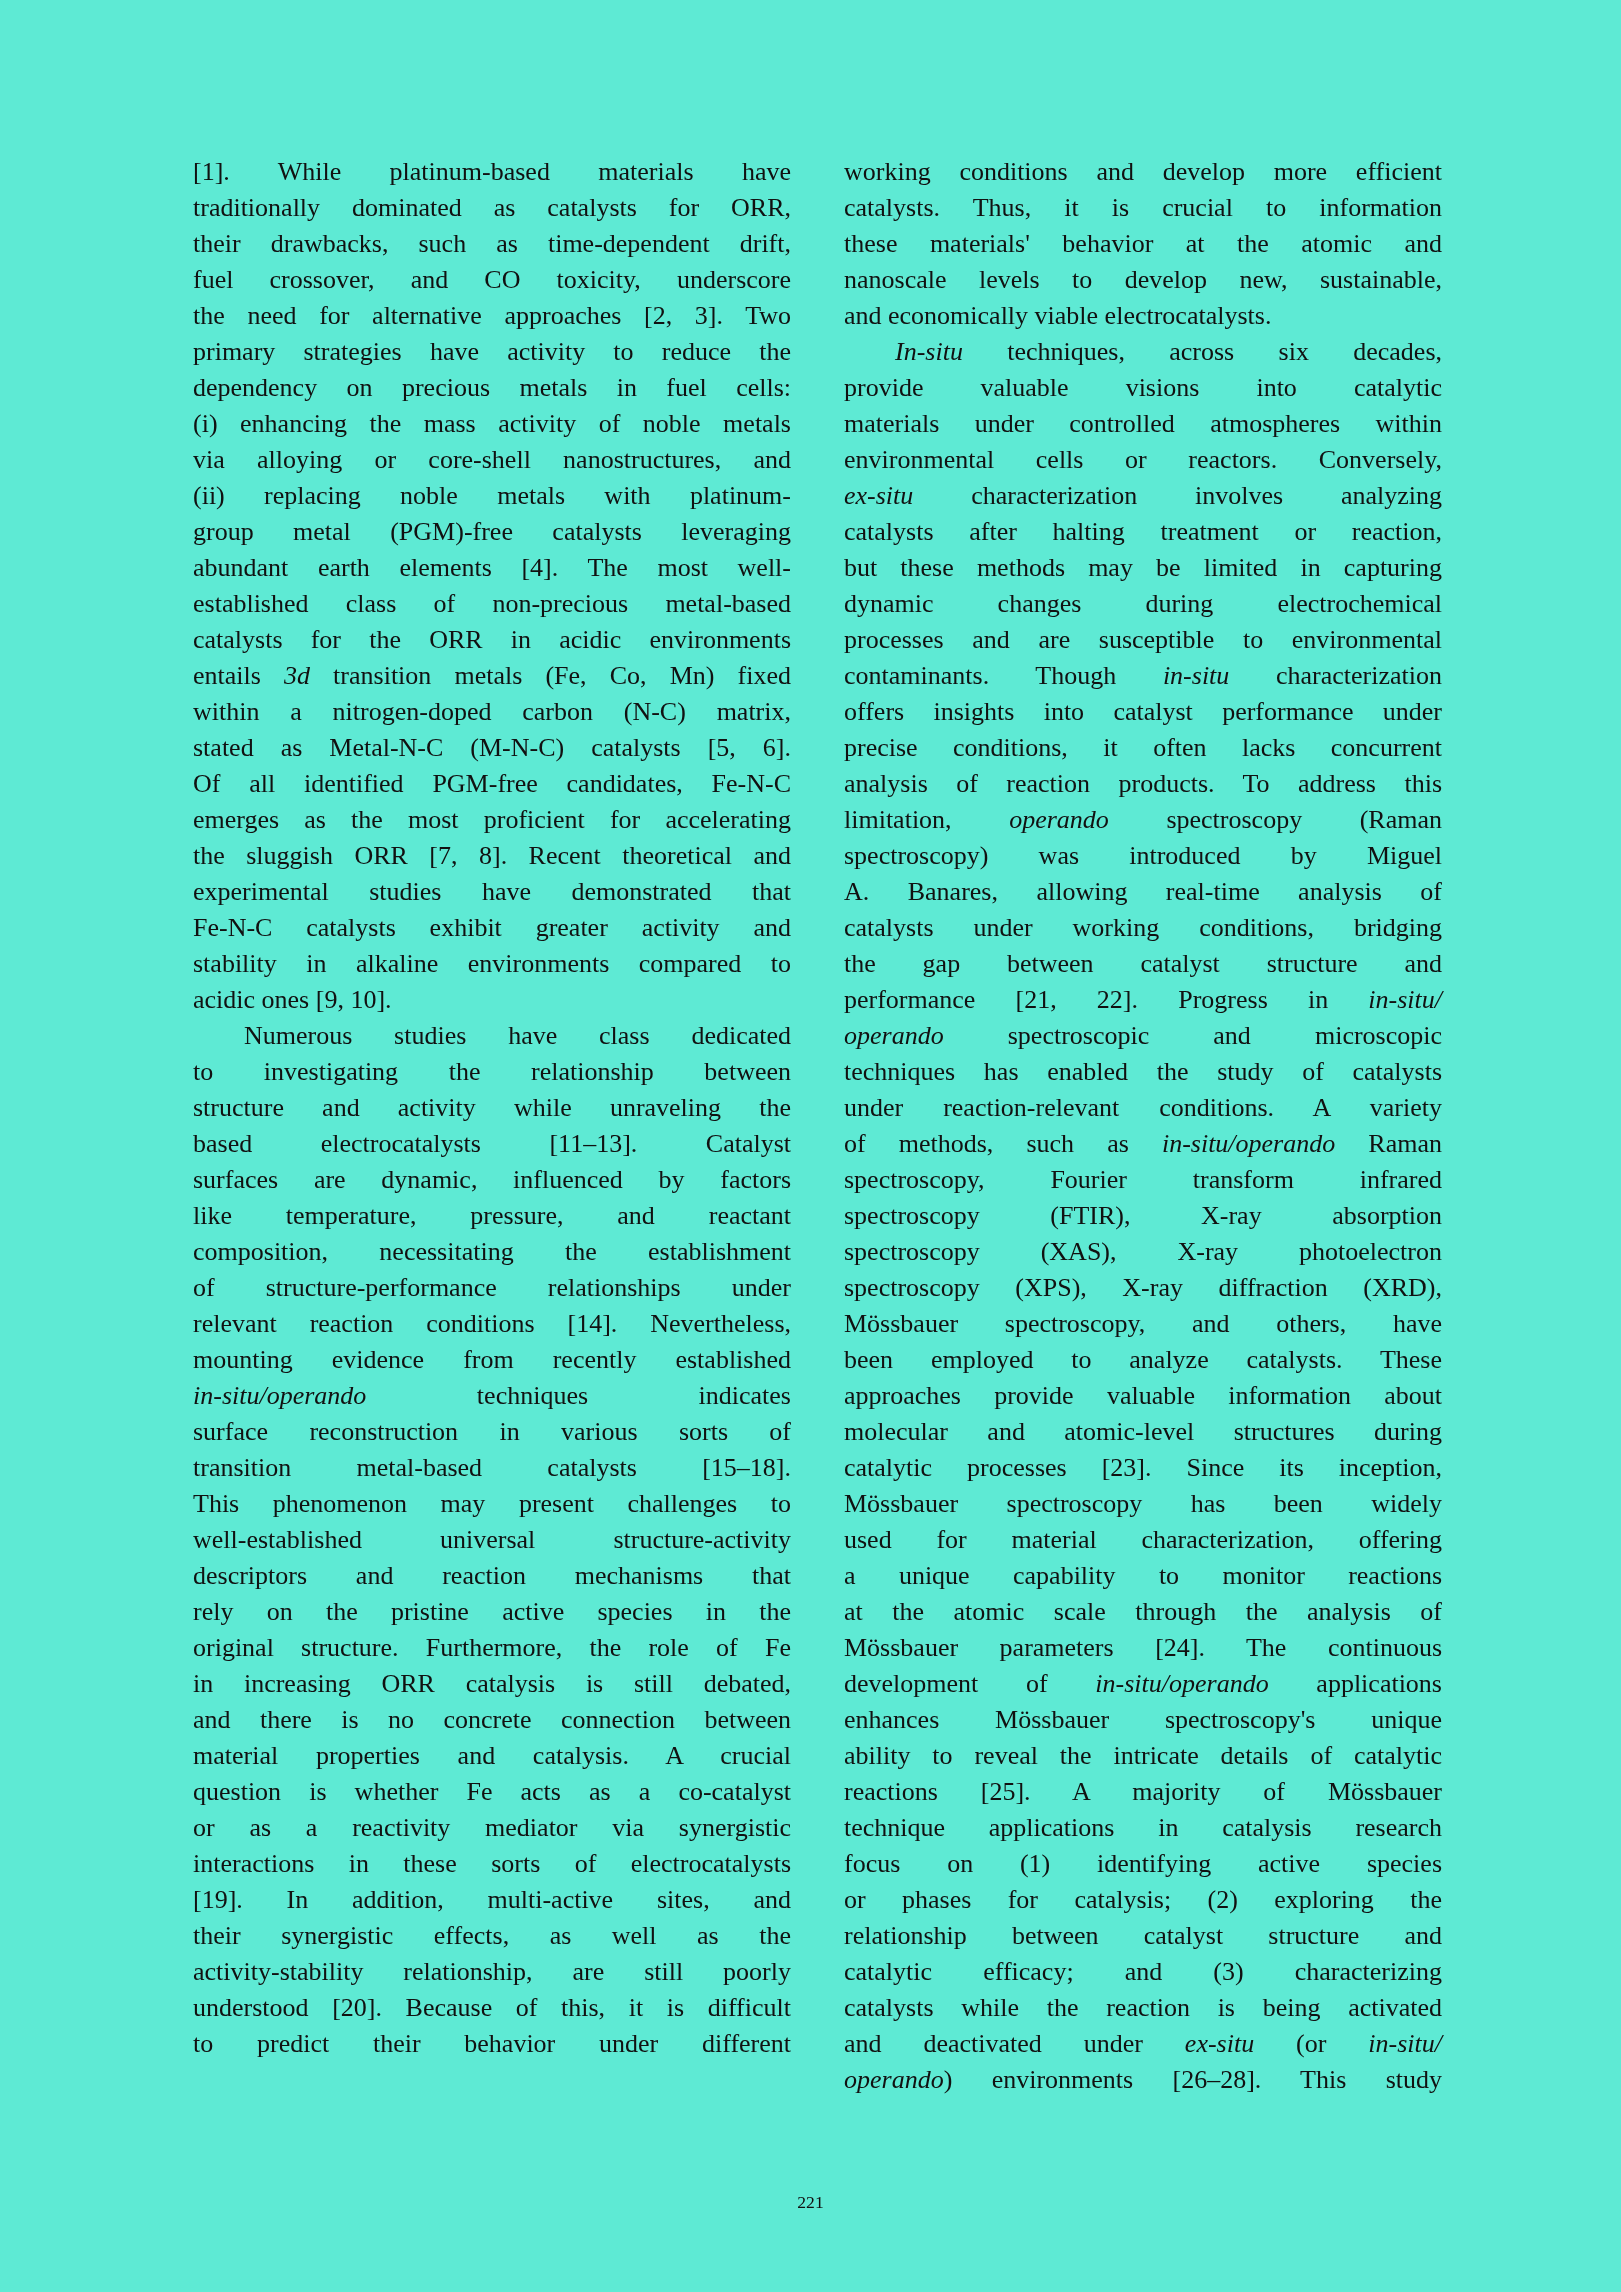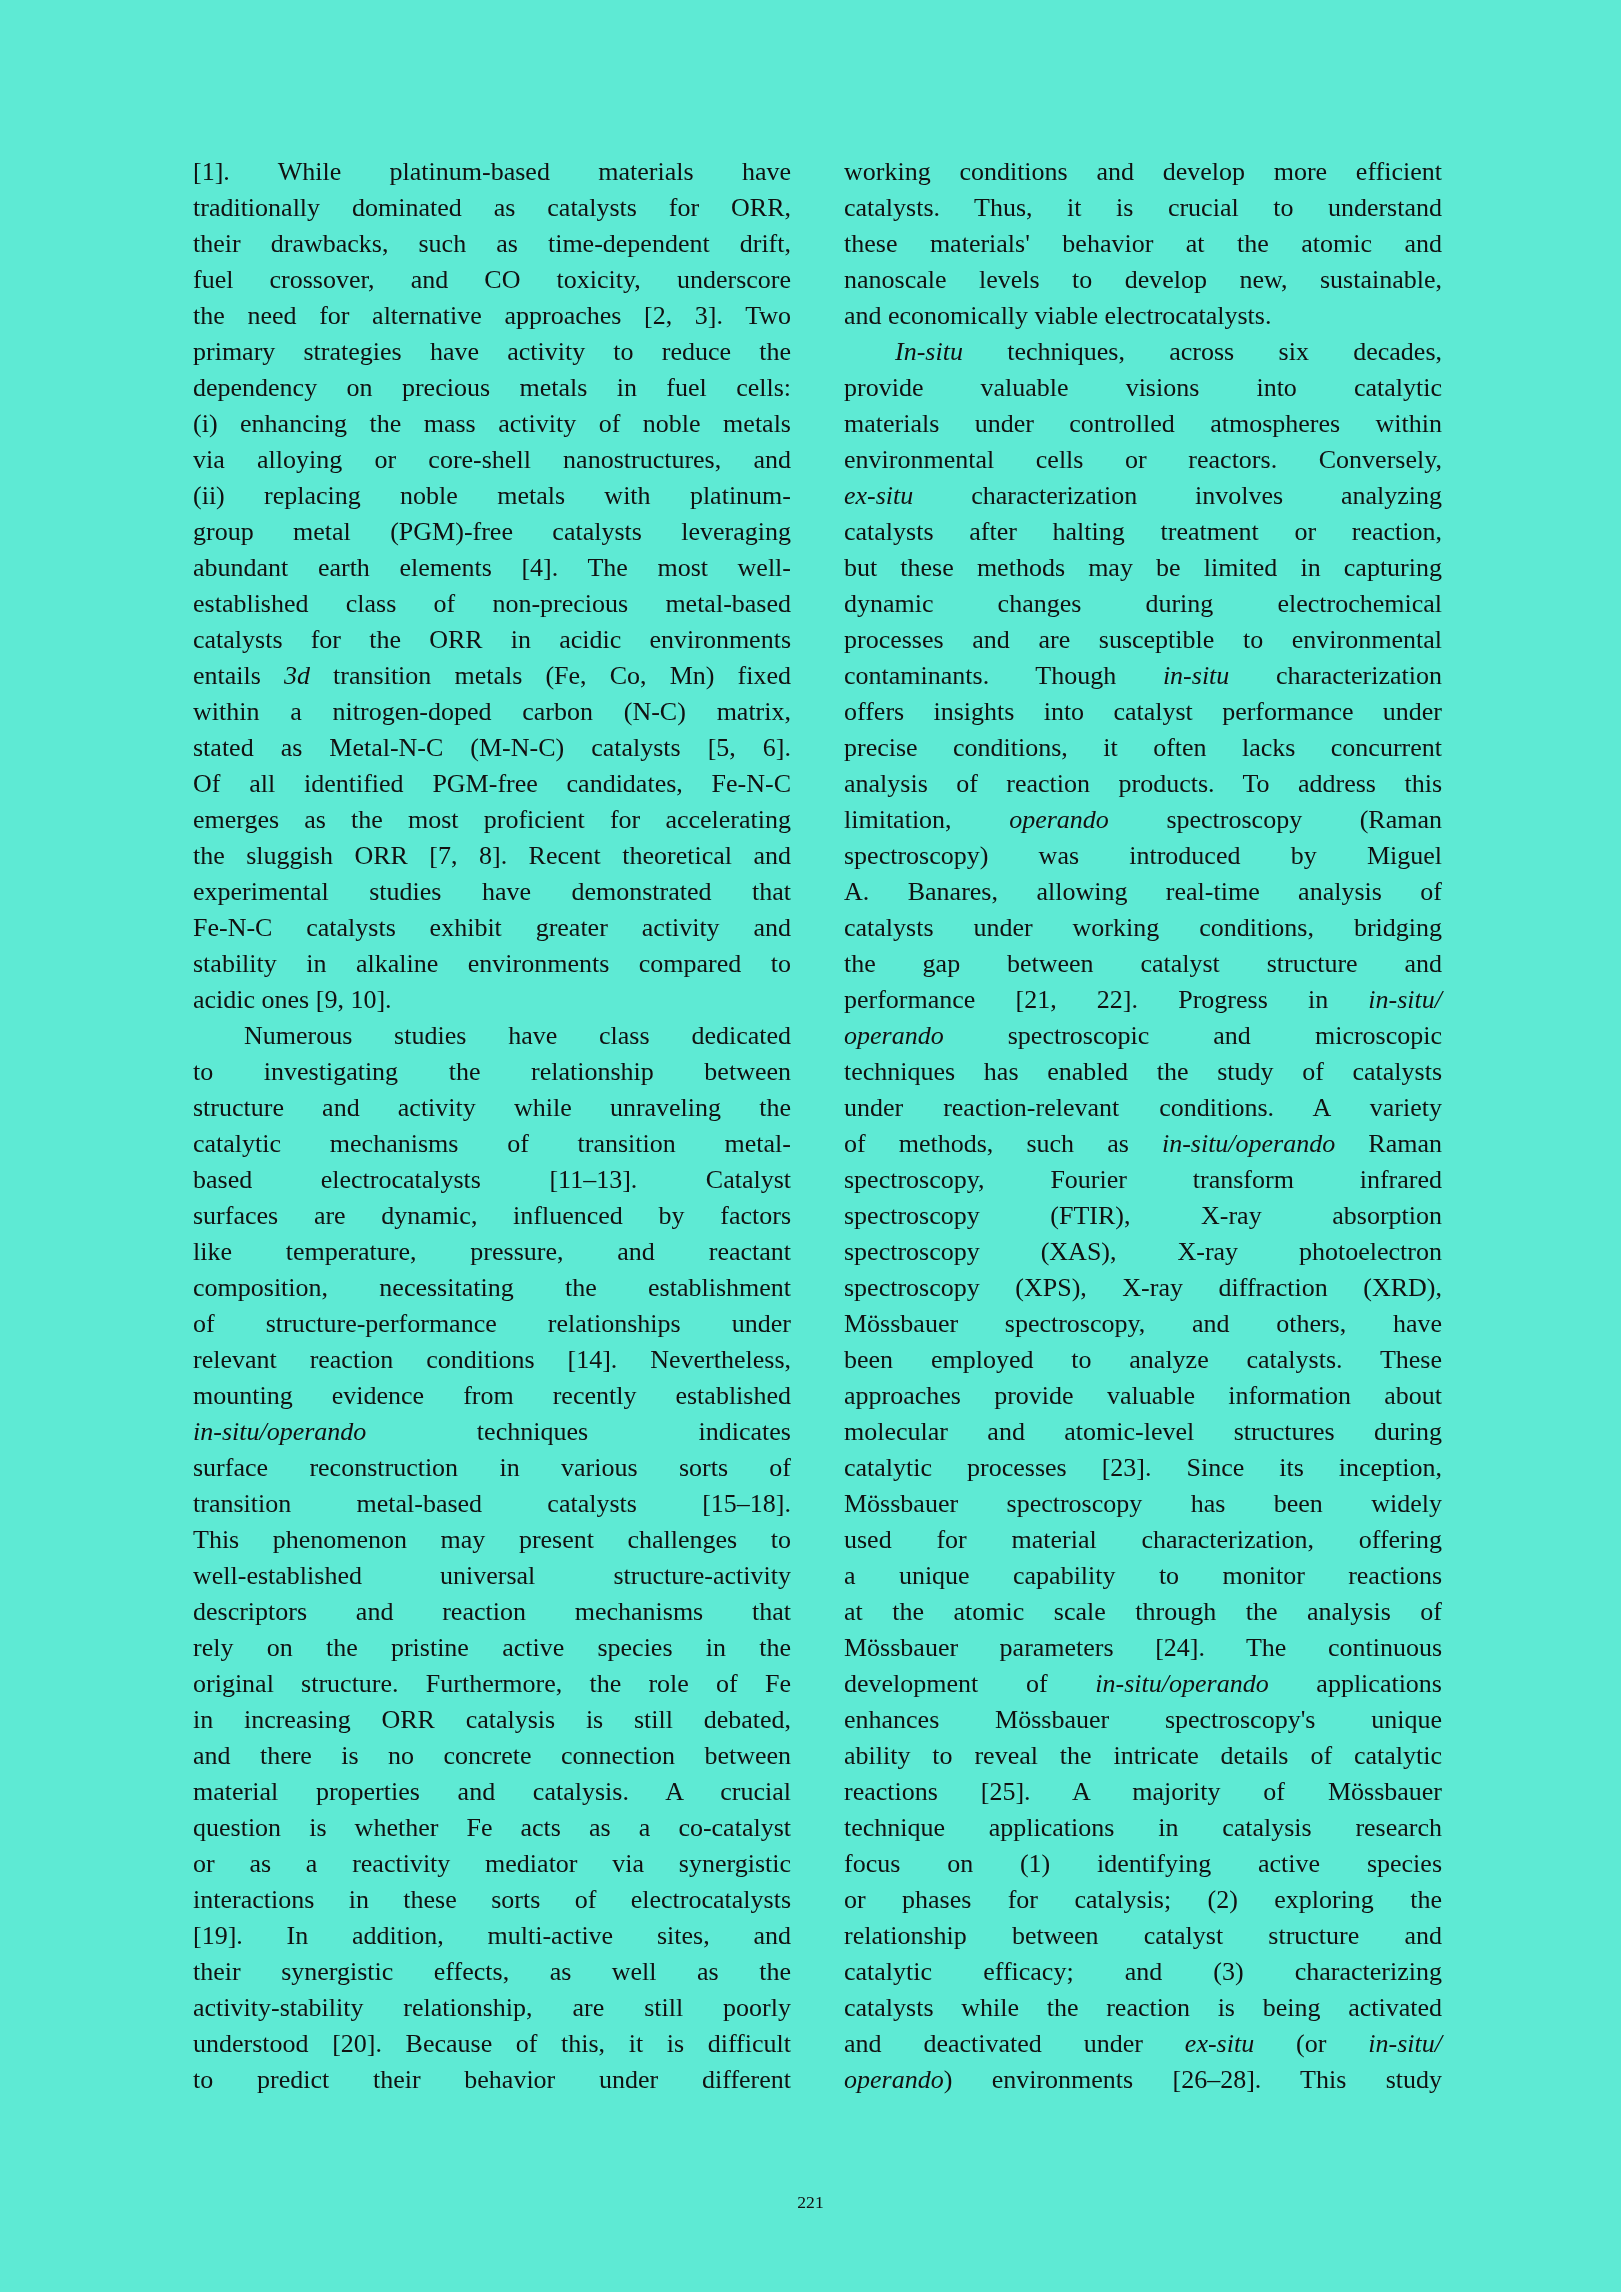--- a/index.html
+++ b/index.html
@@ -61,21 +61,20 @@
         <span class="line"><span class="seg">the sluggish ORR [7, 8]. Recent theoretical and</span></span>
         <span class="line"><span class="seg">experimental studies have demonstrated that</span></span>
         <span class="line"><span class="seg">Fe-N-C catalysts exhibit greater activity and</span></span>
         <span class="line"><span class="seg">stability in alkaline environments compared to</span></span>
         <span class="line last"><span class="seg">acidic ones [9, 10].</span></span>
       </div>
       <div>
         <span class="line indent"><span class="seg">Numerous studies have class dedicated</span></span>
         <span class="line"><span class="seg">to investigating the relationship between</span></span>
         <span class="line"><span class="seg">structure and activity while unraveling the</span></span>
-        <span class="line"><span class="seg">catalytic mechanisms of transition metal-</span></span>
         <span class="line"><span class="seg">based electrocatalysts [11–13]. Catalyst</span></span>
         <span class="line"><span class="seg">surfaces are dynamic, influenced by factors</span></span>
         <span class="line"><span class="seg">like temperature, pressure, and reactant</span></span>
         <span class="line"><span class="seg">composition, necessitating the establishment</span></span>
         <span class="line"><span class="seg">of structure-performance relationships under</span></span>
         <span class="line"><span class="seg">relevant reaction conditions [14]. Nevertheless,</span></span>
         <span class="line"><span class="seg">mounting evidence from recently established</span></span>
         <span class="line"><span class="seg i">in-situ/operando</span><span class="seg"> techniques indicates</span></span>
         <span class="line"><span class="seg">surface reconstruction in various sorts of</span></span>
         <span class="line"><span class="seg">transition metal-based catalysts [15–18].</span></span>
@@ -93,21 +92,21 @@
         <span class="line"><span class="seg">[19]. In addition, multi-active sites, and</span></span>
         <span class="line"><span class="seg">their synergistic effects, as well as the</span></span>
         <span class="line"><span class="seg">activity-stability relationship, are still poorly</span></span>
         <span class="line"><span class="seg">understood [20]. Because of this, it is difficult</span></span>
         <span class="line"><span class="seg">to predict their behavior under different</span></span>
       </div>
     </div>
   <div class="col right">
       <div>
         <span class="line"><span class="seg">working conditions and develop more efficient</span></span>
-        <span class="line"><span class="seg">catalysts. Thus, it is crucial to understand</span></span>
+        <span class="line"><span class="seg">catalysts. Thus, it is crucial to information</span></span>
         <span class="line"><span class="seg">these materials' behavior at the atomic and</span></span>
         <span class="line"><span class="seg">nanoscale levels to develop new, sustainable,</span></span>
         <span class="line last"><span class="seg">and economically viable electrocatalysts.</span></span>
       </div>
       <div>
         <span class="line indent"><span class="seg i">In-situ</span><span class="seg"> techniques, across six decades,</span></span>
         <span class="line"><span class="seg">provide valuable visions into catalytic</span></span>
         <span class="line"><span class="seg">materials under controlled atmospheres within</span></span>
         <span class="line"><span class="seg">environmental cells or reactors. Conversely,</span></span>
         <span class="line"><span class="seg i">ex-situ</span><span class="seg"> characterization involves analyzing</span></span>

